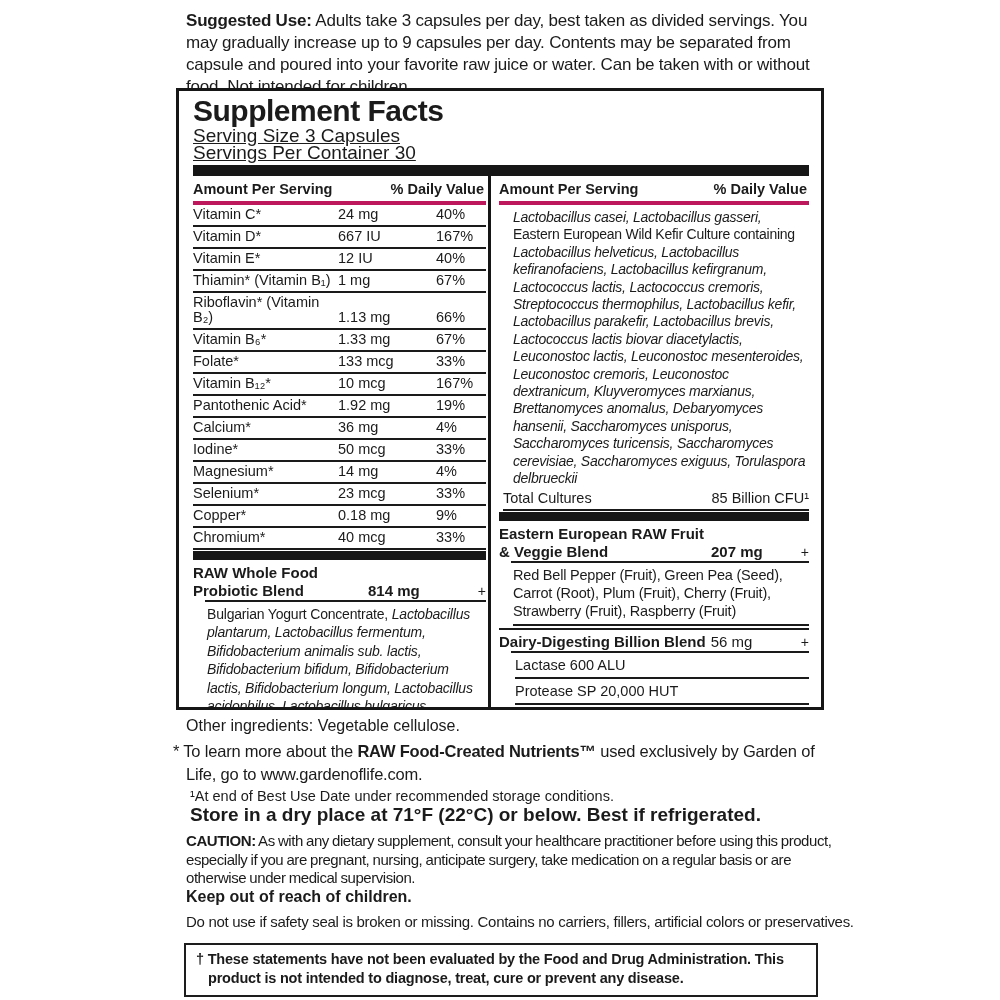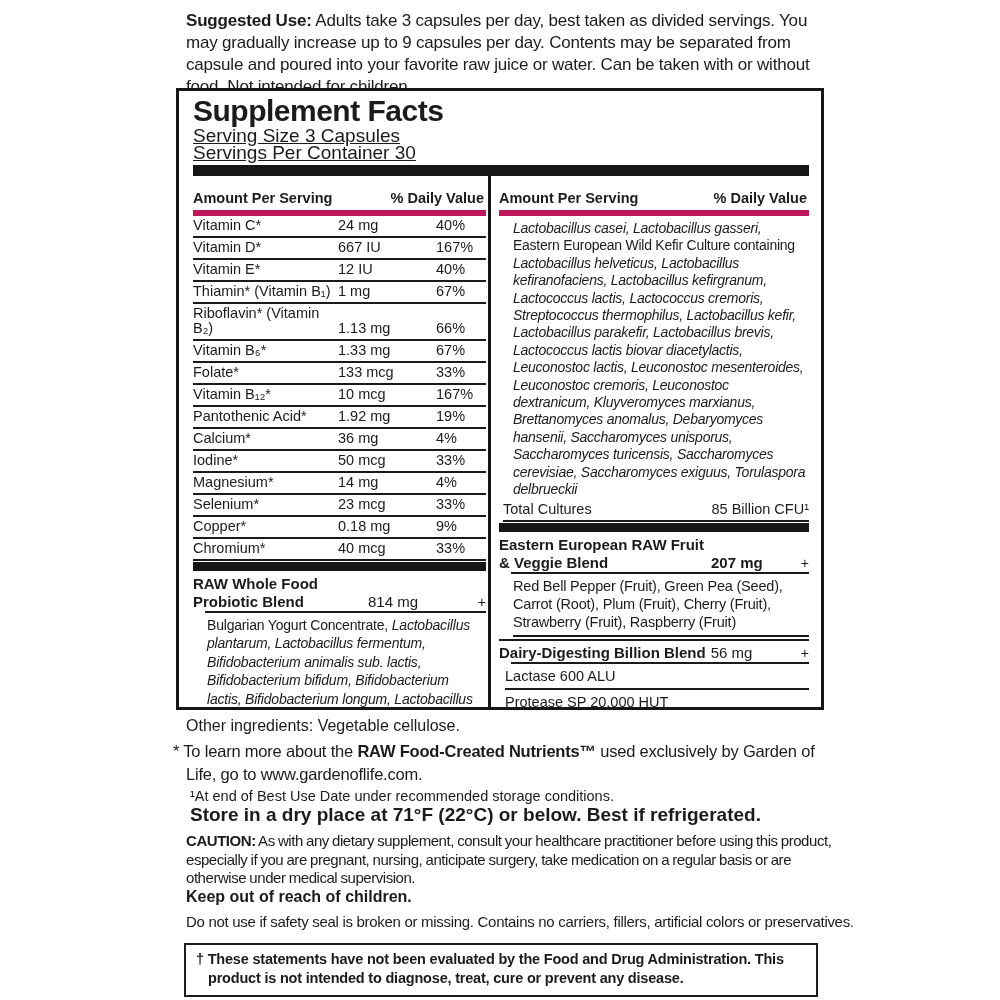--- a/index.html
+++ b/index.html
@@ -30,39 +30,39 @@
   .bar-full { height:11px; background:#161616; margin-top:4px; flex:none; }
 
   .cols { flex:1; display:flex; min-height:0; }
   .col-left  { width:293px; display:flex; flex-direction:column; }
   .v-divider { width:3px; background:#161616; margin-left:2px; flex:none; }
   .col-right { flex:1; padding-left:8px; display:flex; flex-direction:column; }
 
   .col-header {
     display:flex; justify-content:space-between; align-items:flex-end;
     font-size:14.5px; font-weight:bold;
-    padding:14px 2px 4px 0; border-bottom:6px solid #be185d; flex:none;
+    padding:5px 2px 4px 0; border-bottom:4px solid #be185d; flex:none;
   }
 
   
   .n-row {
     display:flex; align-items:flex-end;
     font-size:14.5px; line-height:15px;
     padding:2px 0 3px; border-bottom:2px solid #1a1a1a;
   }
   .n-name { flex:1; }
   .n-amt  { width:98px; }
   .n-dv   { width:50px; }
 
   .bar-col { height:9px; background:#161616; margin-top:1px; flex:none; }
 
   .blend { font-size:15px; font-weight:bold; line-height:18px; margin-top:4px; }
   .blend-row { display:flex; align-items:flex-end; font-size:15px; font-weight:bold; line-height:18px; }
   .blend-row .bname { flex:1; }
-  .blend-row .bamt  { width:96px; font-weight:normal;margin-left:9px; }
+  .blend-row .bamt  { width:96px; font-weight:bold;margin-left:9px; }
   .blend-row .bplus { width:22px; text-align:right; font-weight:normal; font-size:14px; }
   .blend-underline { border-bottom:2px solid #1a1a1a; margin-left:12px; height:3px; }
 
   .ing-list {
     font-size:14px; line-height:18.4px; letter-spacing:-0.2px;
     margin:3px 0 0 14px;
   }
 
   
   .cultures {
@@ -78,21 +78,21 @@
   .r-blend-row .bname { flex:1; }
   .r-blend-row .bamt { width:80px; font-weight:bold; }
   .r-blend-row .bplus { width:18px; text-align:right; font-weight:normal; font-size:14px; }
   .enzyme-head { margin-top:2px; padding-top:3px; border-top:2px solid #1a1a1a; }
   .enzyme-head .ename { flex:none; }
   .enzyme-head .eamt { flex:1; font-weight:normal; padding-left:5px; }
   .fruits {
     font-size:14.5px; line-height:18px; letter-spacing:-0.2px;
     margin:3px 0 0 14px; padding-bottom:4px; border-bottom:2px solid #1a1a1a;
   }
-  .enzyme-list { margin-left:6px; }
+  .enzyme-list { margin-left:16px; }
   .enzyme-item {
     font-size:14.5px; line-height:16px;
     padding:4px 0 4px; border-bottom:2px solid #1a1a1a;
   }
 
   
   .other-ing { position:absolute; left:186px; top:717px; font-size:16px; }
   .learn-more {
     position:absolute; left:173px; top:740px; width:655px;
     font-size:16.5px; line-height:23px; letter-spacing:-0.2px;

